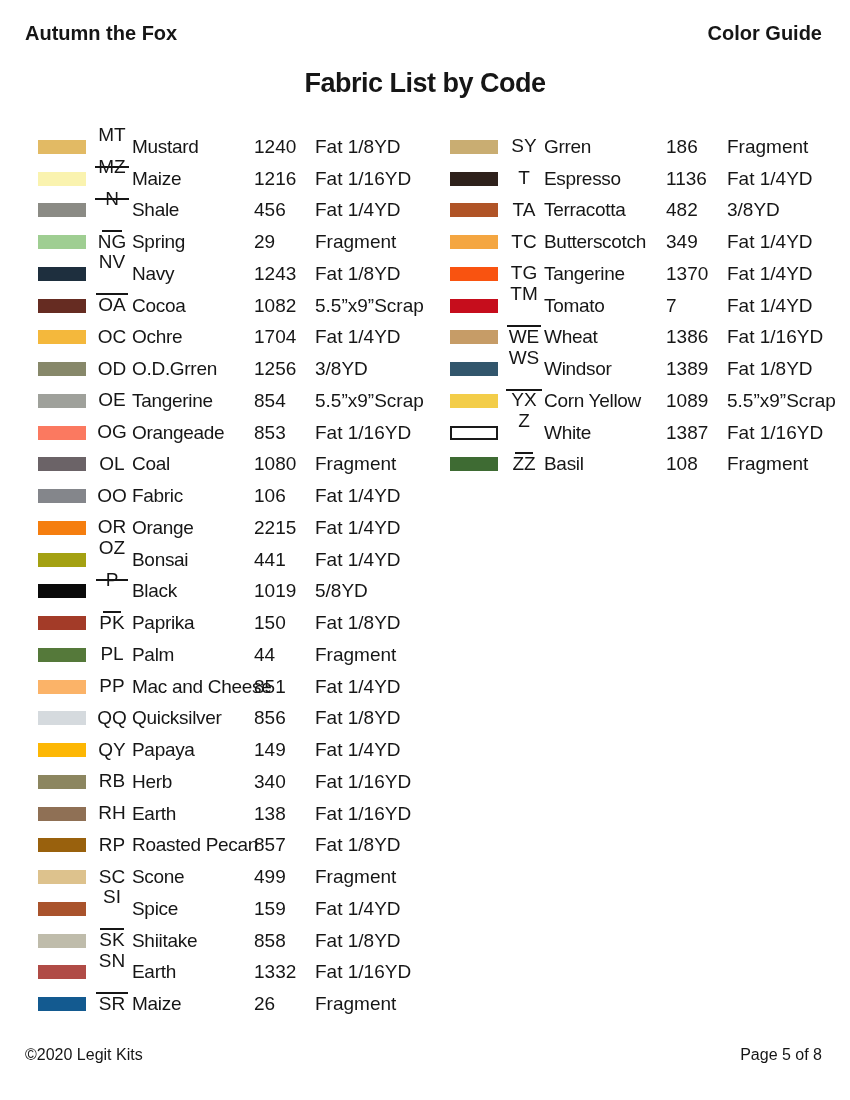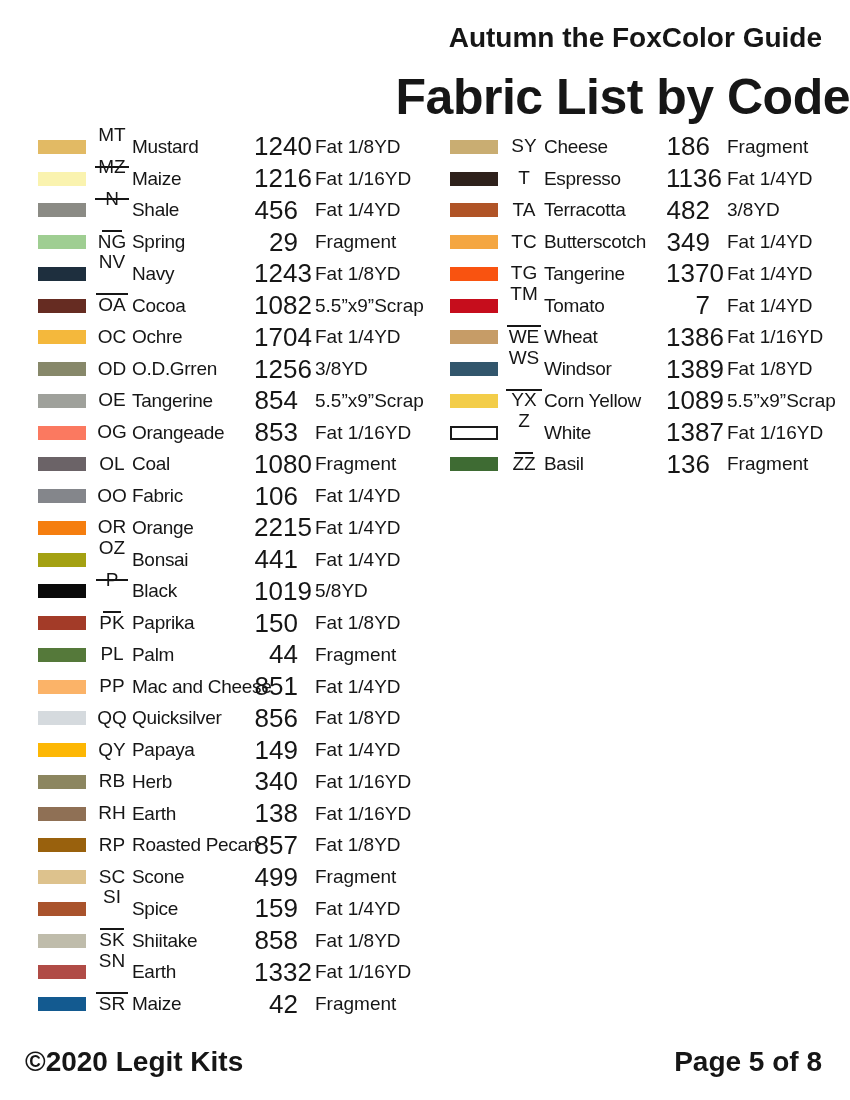--- a/index.html
+++ b/index.html
@@ -2,44 +2,44 @@
 <html><head>
 <meta charset="utf-8">
 <style>
   html,body{margin:0;padding:0;background:#fff;}
   .page{
     position:relative;width:850px;height:1100px;background:#ffffff;
     font-family:"Liberation Sans", sans-serif;color:#161616;overflow:hidden;
   }
   .header{
     position:absolute;top:22px;left:25px;right:28px;
-    display:flex;justify-content:flex-end;
-    font-size:28px;font-weight:700;
+    display:flex;justify-content:space-between;
+    font-size:20px;font-weight:700;
   }
   .title{
     position:absolute;top:68px;left:0;right:0;
-    text-align:right;font-size:50px;font-weight:700;letter-spacing:-0.5px;
+    text-align:center;font-size:27px;font-weight:700;letter-spacing:-0.5px;
   }
   .columns{position:absolute;top:131px;left:38px;display:flex;align-items:flex-start;}
   .column{display:flex;flex-direction:column;}
   .column.left{width:412px;}
   .column.right{width:400px;}
   .row{display:flex;align-items:center;height:31.75px;}
   .swatch{width:48px;height:14px;flex:none;box-sizing:border-box;}
   .swatch.bordered{border:2px solid #1a1a1a;}
   .code-cell{width:40px;flex:none;margin-left:6px;display:flex;justify-content:center;}
   .code{font-size:19px;line-height:1.1;display:inline-block;}
   .code.u{border-bottom:2px solid #161616;padding:0 3px 20px;}
   .name{width:122px;flex:none;font-size:19px;letter-spacing:-0.3px;white-space:nowrap;}
-  .num{width:44px;flex:none;text-align:right;font-size:26px;}
+  .num{width:44px;flex:none;text-align:left;font-size:19px;}
   .cut{margin-left:17px;font-size:19px;white-space:nowrap;text-align:right;}
   .footer{
     position:absolute;top:1046px;left:25px;right:28px;
     display:flex;justify-content:space-between;
-    font-size:28px;font-weight:700;
+    font-size:16px;font-weight:400;
   }
 </style>
 </head>
 <body>
 
 <div class="page">
   <div class="header">
     <span>Autumn the Fox</span>
     <span>Color Guide</span>
   </div>
@@ -317,31 +317,31 @@
     <span class="num">1332</span>
     <span class="cut">Fat 1/16YD</span>
   </div>
 
   <div class="row">
     <span class="swatch" style="background: rgb(19, 90, 144);"></span>
     <span class="code-cell">
             <span class="code">SR</span>
           </span>
     <span class="name">Maize</span>
-    <span class="num">42</span>
+    <span class="num">26</span>
     <span class="cut">Fragment</span>
   </div>
 </div>
     <div class="column right">
   <div class="row">
     <span class="swatch" style="background: rgb(201, 173, 114);"></span>
     <span class="code-cell">
             <span class="code">SY</span>
           </span>
-    <span class="name">Cheese</span>
+    <span class="name">Grren</span>
     <span class="num">186</span>
     <span class="cut">Fragment</span>
   </div>
 
   <div class="row">
     <span class="swatch" style="background: rgb(46, 33, 27);"></span>
     <span class="code-cell">
             <span class="code">T</span>
           </span>
     <span class="name">Espresso</span>
@@ -428,21 +428,21 @@
     <span class="num">1387</span>
     <span class="cut">Fat 1/16YD</span>
   </div>
 
   <div class="row">
     <span class="swatch" style="background: rgb(62, 107, 51);"></span>
     <span class="code-cell">
             <span class="code">ZZ</span>
           </span>
     <span class="name">Basil</span>
-    <span class="num">136</span>
+    <span class="num">108</span>
     <span class="cut">Fragment</span>
   </div>
 </div>
   </div>
 
   <div class="footer">
     <span>©2020 Legit Kits</span>
     <span>Page 5 of 8</span>
   </div>
 </div>

